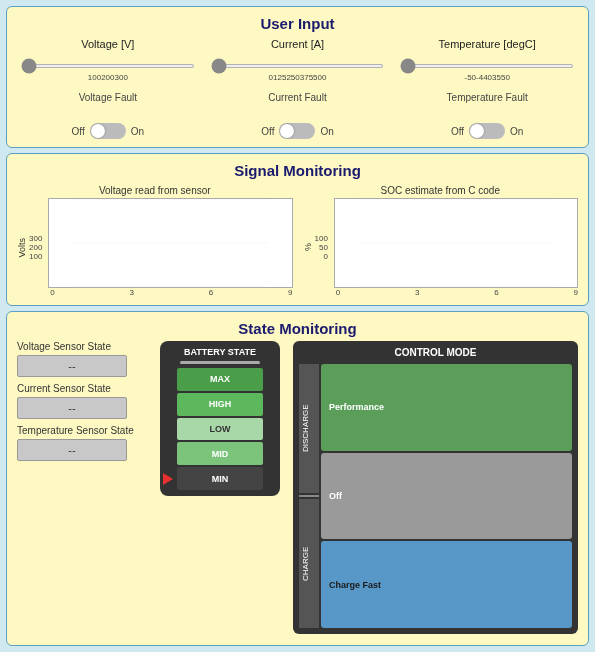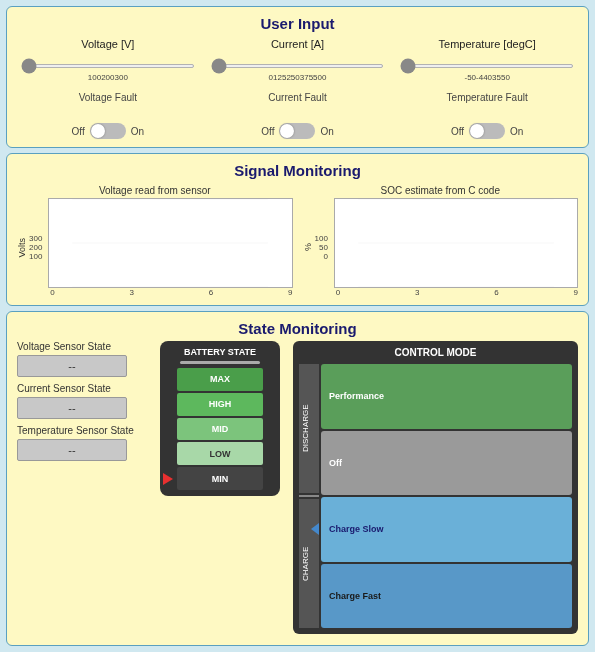--- a/index.html
+++ b/index.html
@@ -573,25 +573,25 @@
       <div class="battery-state-box">
         <div class="battery-state-title">BATTERY STATE</div>
         <div class="battery-indicator"></div>
         <div class="battery-levels">
           <div class="battery-level level-max">
             <span>MAX</span>
           </div>
           <div class="battery-level level-high">
             <span>HIGH</span>
           </div>
+          <div class="battery-level level-low">
+            <span>LOW</span>
+          </div>
           <div class="battery-level level-mid">
             <span>MID</span>
-          </div>
-          <div class="battery-level level-low">
-            <span>LOW</span>
           </div>
           <div class="battery-level level-min">
             <div class="arrow-min"></div>
             <span>MIN</span>
           </div>
         </div>
       </div>
     </div>
 
     <div class="control-mode-container">
@@ -605,24 +605,20 @@
             <div class="cm-charge-label">CHARGE</div>
           </div>
 
           <div class="cm-group-buttons">
             <div class="cm-btn cm-btn-performance">
               <span>Performance</span>
             </div>
             <div class="cm-btn cm-btn-off">
               <span>Off</span>
             </div>
-            <div class="cm-btn cm-btn-charge-slow" style="position:relative;">
-              <div class="cm-arrow"></div>
-              <span>Charge Slow</span>
-            </div>
             <div class="cm-btn cm-btn-charge-fast">
               <span>Charge Fast</span>
             </div>
           </div>
         </div>
       </div>
     </div>
 
   </div>
 </div>

